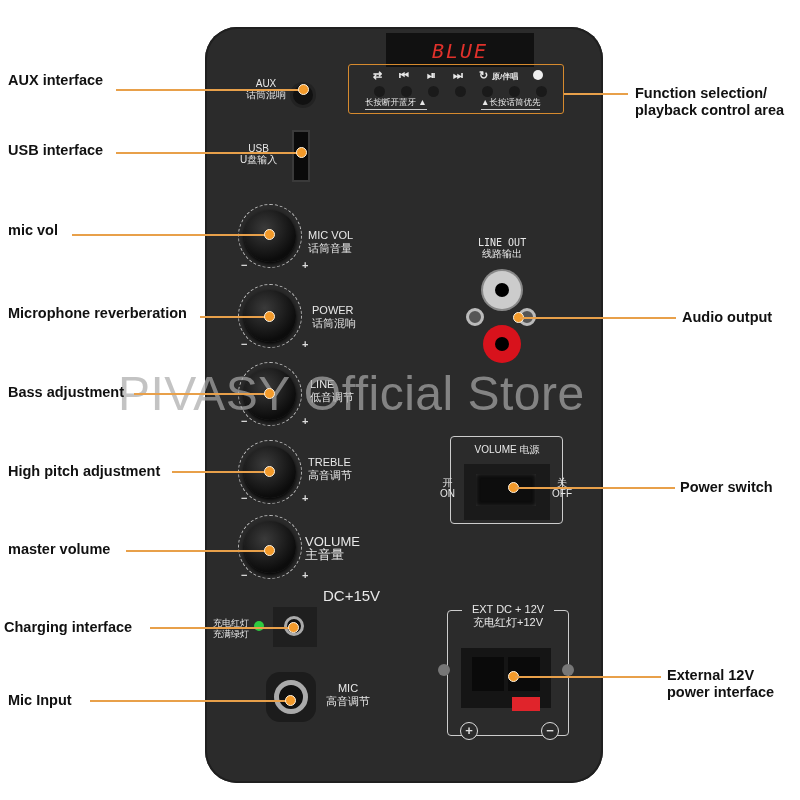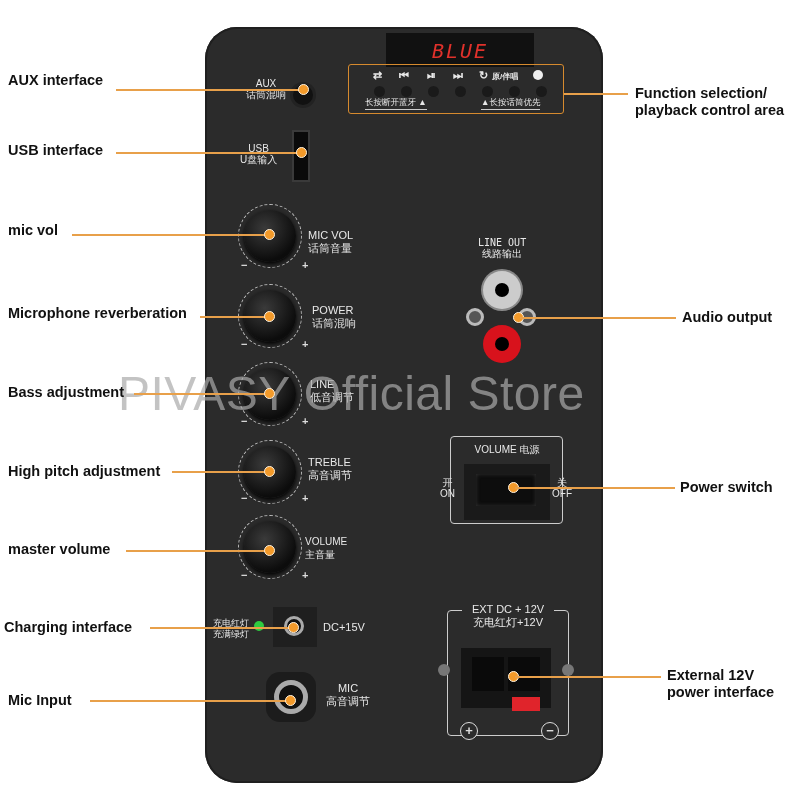--- a/index.html
+++ b/index.html
@@ -99,21 +99,21 @@
 <div class="knob" style="left:244px;top:446px"></div>
 <div class="plabel l" style="left:308px;top:456px;font-size:11px;line-height:13px">
     <div>TREBLE</div>
     <div>高音调节</div>
   </div>
 <span class="minus" style="left:241px;top:492px">−</span>
 <span class="plus" style="left:302px;top:492px">+</span>
 
 <div class="knob-ring" style="left:238px;top:515px"></div>
 <div class="knob" style="left:244px;top:521px"></div>
-<div class="plabel l" style="left:305px;top:535px;font-size:10px;line-height:13px">
+<div class="plabel l" style="left:305px;top:535px;font-size:13px;line-height:13px">
     <div>VOLUME</div>
     <div>主音量</div>
   </div>
 <span class="minus" style="left:241px;top:569px">−</span>
 <span class="plus" style="left:302px;top:569px">+</span>
 
 <div class="plabel" style="left:478px;top:237px;font-family:'DejaVu Sans Mono',monospace">
     <div>LINE OUT</div>
     <div>线路输出</div>
   </div>
@@ -139,21 +139,21 @@
     <div>OFF</div>
   </div>
 
 <div class="plabel l" style="left:213px;top:618px;font-size:9px">
     <div>充电红灯</div>
     <div>充满绿灯</div>
   </div>
 <div class="abs" style="left:254px;top:621px;width:10px;height:10px;border-radius:50%;background:#2ecc40"></div>
 <div class="abs" style="left:273px;top:607px;width:44px;height:40px;background:#1f1f1f"></div>
 <div class="abs" style="left:284px;top:616px;width:20px;height:20px;border-radius:50%;background:#111;border:3px solid #aaa;box-sizing:border-box"></div>
-<div class="plabel l" style="left:323px;top:622px;font-size:11px">DC+15V</div>
+<div class="plabel l" style="left:323px;top:590px;font-size:15px">DC+15V</div>
 
 <div class="abs" style="left:266px;top:672px;width:50px;height:50px;border-radius:14px;background:#1c1c1c"></div>
 <div class="abs" style="left:274px;top:680px;width:34px;height:34px;border-radius:50%;background:#111;border:5px solid #aaa;box-sizing:border-box"></div>
 <div class="plabel" style="left:326px;top:682px;font-size:11px;line-height:13px">
     <div>MIC</div>
     <div>高音调节</div>
   </div>
 
 <div class="abs" style="left:447px;top:610px;width:122px;height:126px;border:1.5px solid #ccc;border-radius:4px;box-sizing:border-box"></div>
 <div class="plabel" style="left:462px;top:603px;width:92px;background:#2b2b2b;font-size:11px;line-height:13px">

